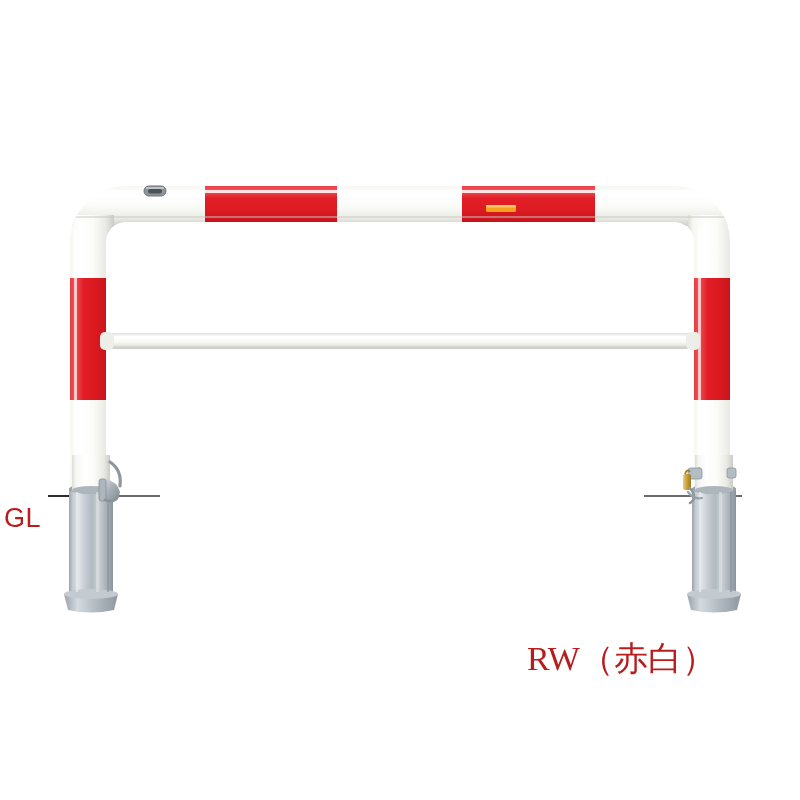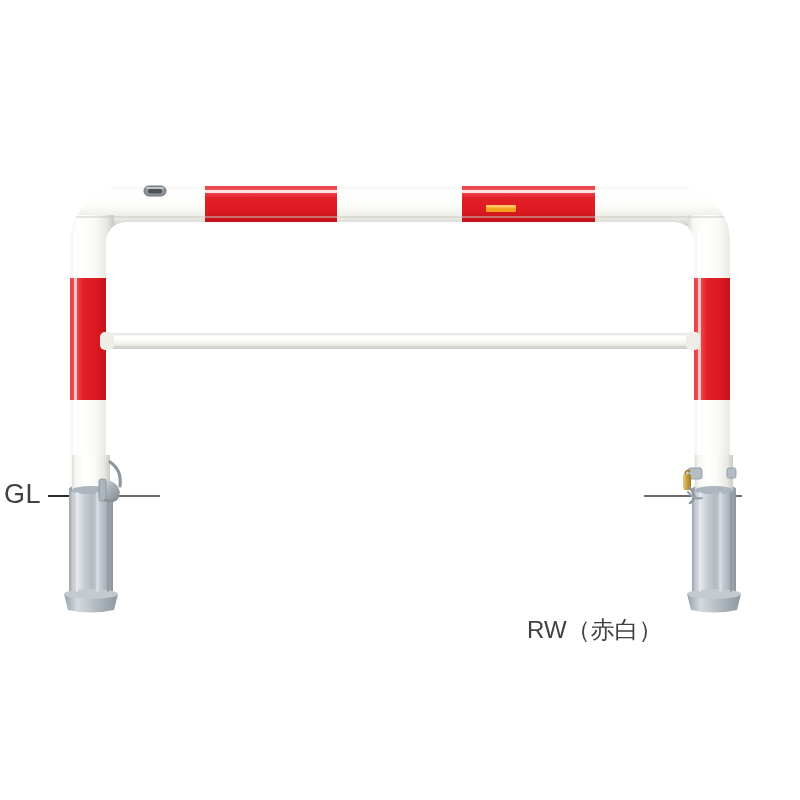--- a/index.html
+++ b/index.html
@@ -32,37 +32,38 @@
   }
   #product-illustration svg {
     display: block;
     width: 800px;
     height: 800px;
   }
 
   
   .annot {
     position: absolute;
-    color: #404040;
+    color: #b91c1c;
     white-space: nowrap;
     line-height: 1;
     user-select: none;
+    margin-top: 24px;
   }
   #gl-label {
     left: 4px;
     top: 481px;
     font-size: 27px;
     letter-spacing: 0.5px;
     font-family: "Liberation Sans", sans-serif;
   }
   #color-code-label {
     left: 527px;
     top: 618px;
-    font-size: 24px;
-    font-family: Liberation Sans, sans-serif;
+    font-size: 34px;
+    font-family: Liberation Serif, serif;
     letter-spacing: 0px;
   }
   #reference-image-label {
     left: 12px;
     top: 694px;
     font-size: 30px;
     font-family: "DejaVu Sans", sans-serif;
     letter-spacing: 1px;
   }
 </style>

